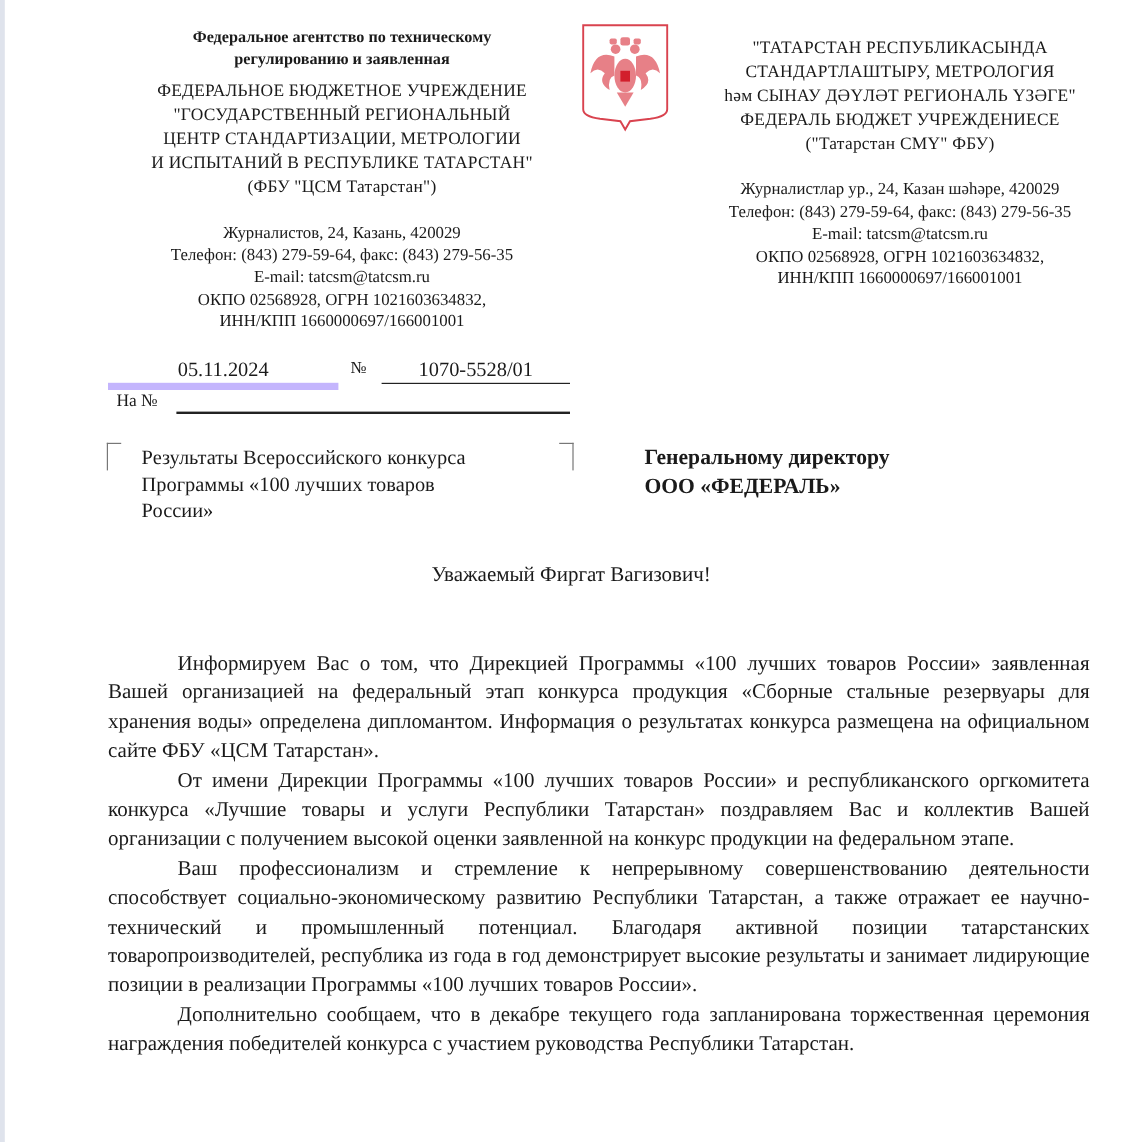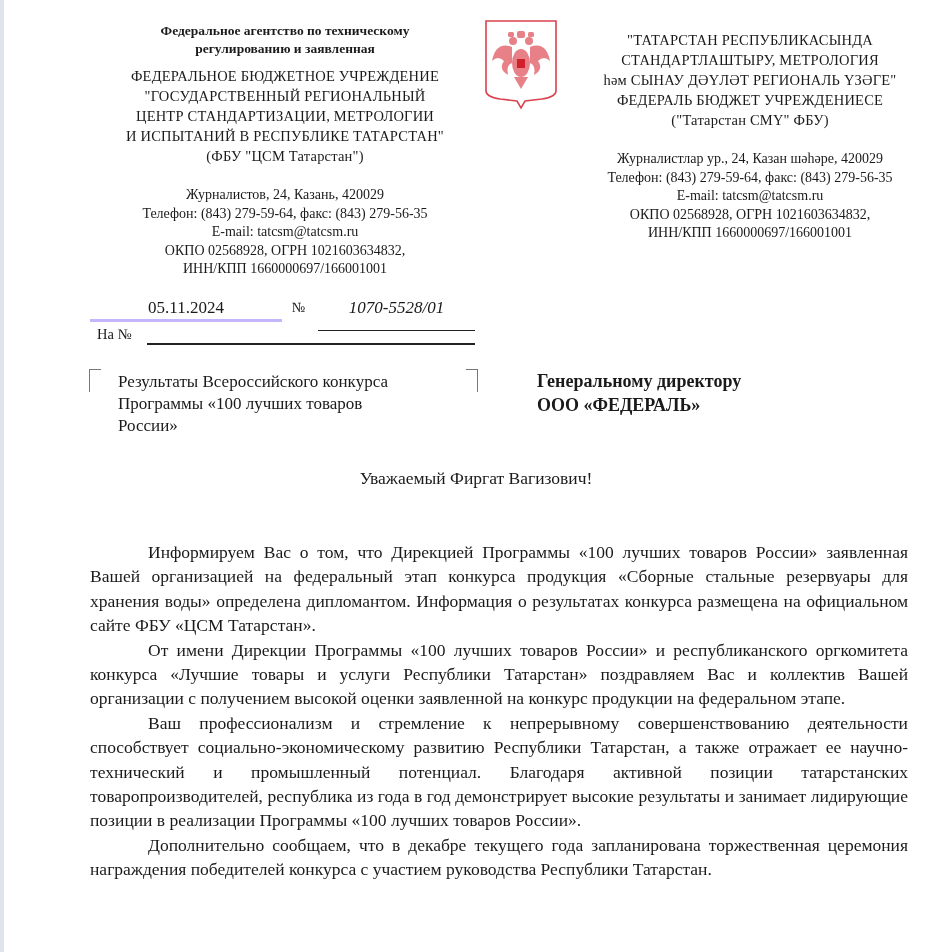--- a/index.html
+++ b/index.html
@@ -11,23 +11,23 @@
     position: relative;
   }
   .left-edge { position: absolute; left: 0; top: 0; width: 4px; height: 952px; background: #dfe3ec; }
   .header-left { position: absolute; left: 85px; top: 22px; width: 400px; text-align: center; }
   .header-right { position: absolute; left: 560px; top: 22px; width: 380px; text-align: center; }
   .agency { font-weight: bold; font-size: 13.5px; line-height: 18px; }
   .org { font-weight: normal; font-size: 14.5px; line-height: 20px; margin-top: 8px; letter-spacing: 0.2px; }
   .contacts { font-size: 14px; line-height: 18.5px; margin-top: 20px; }
   .emblem { position: absolute; left: 482px; top: 17px; width: 78px; height: 95px; }
   .reg-row { position: absolute; left: 90px; top: 298px; width: 385px; height: 22px; font-size: 17px; }
-  .reg-date { position: absolute; left: 0; width: 192px; text-align: center; border-bottom: 3px solid #c4b5fd; padding-bottom: 1px; }
+  .reg-date { position: absolute; left: 0; width: 192px; text-align: center; border-bottom: 6px solid #c4b5fd; padding-bottom: 1px; }
   .reg-no-label { position: absolute; left: 202px; top: 2px; font-size: 14px; }
-  .reg-number { position: absolute; left: 228px; width: 157px; text-align: center; border-bottom: 1px solid #222; padding-bottom: 12px; font-style: italic; }
+  .reg-number { position: absolute; left: 228px; width: 157px; text-align: center; border-bottom: 1px solid #222; padding-bottom: 1px; }
   .ref-row { position: absolute; left: 97px; top: 326px; width: 380px; height: 22px; }
   .ref-label { position: absolute; left: 0; top: 0; font-size: 14.5px; }
   .ref-line { position: absolute; left: 50px; top: 17px; width: 328px; border-bottom: 2px solid #222; }
   .subject { position: absolute; left: 118px; top: 371px; width: 330px; font-size: 17px; line-height: 22px; }
   .bracket { position: absolute; width: 11px; height: 22px; border-top: 1.5px solid #777; }
   .bracket.left { left: 89px; top: 369px; border-left: 1.5px solid #777; }
   .bracket.right { left: 466px; top: 369px; border-right: 1.5px solid #777; }
   .addressee { position: absolute; left: 537px; top: 370px; font-weight: bold; font-size: 18px; line-height: 23.5px; }
   .salutation { position: absolute; left: 0; width: 952px; top: 468px; text-align: center; font-size: 17.5px; }
   .body { position: absolute; left: 90px; top: 540px; width: 818px; font-size: 17.5px; line-height: 24.4px; text-align: justify; font-stretch: condensed; }

